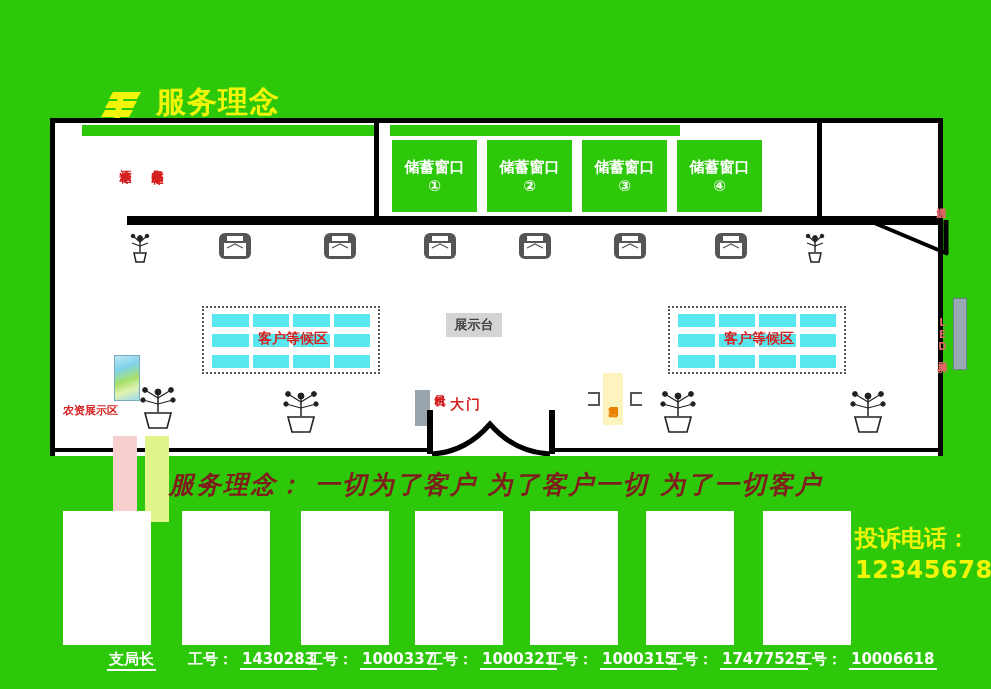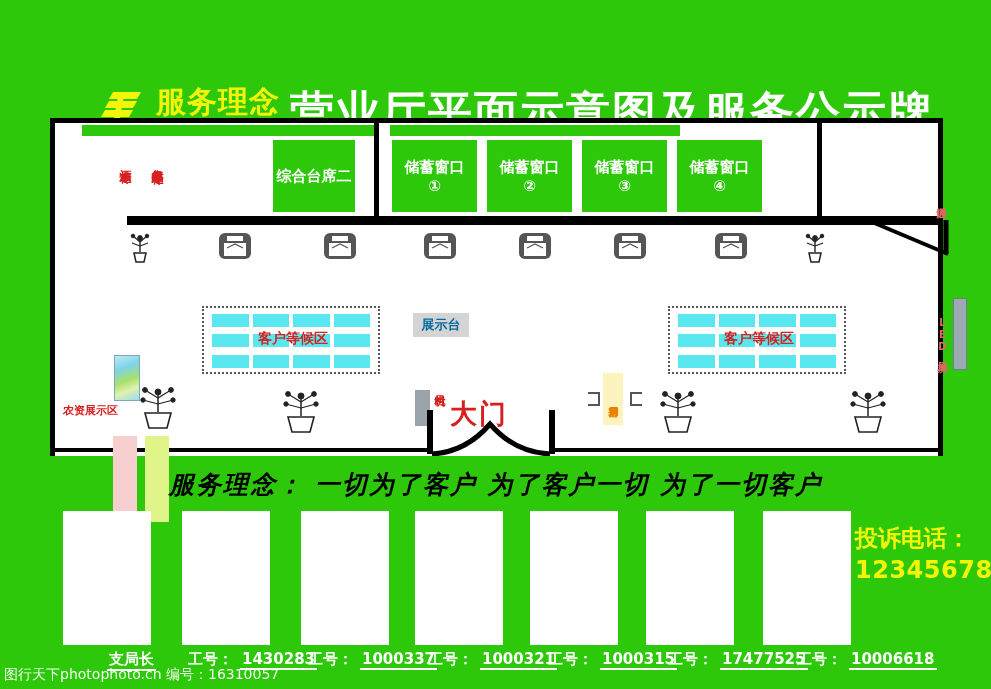--- a/index.html
+++ b/index.html
@@ -71,36 +71,36 @@
   
   .wait{position:absolute;top:188px;width:178px;height:68px;
     border:2px dotted #555;box-sizing:border-box;background:#fff;}
   .wait .seats{position:absolute;left:8px;top:6px;width:158px;height:54px;}
   .seatrow{position:absolute;left:0;width:158px;height:13px;display:flex;gap:4px;}
   .seatrow span{flex:1;background:#59e8f0;display:block;height:13px;}
   .wait .wlabel{position:absolute;left:0;top:22px;width:178px;text-align:center;
     color:#d62020;font-size:14px;font-weight:bold;z-index:3;}
 
   
-  .stand{position:absolute;left:363px;top:195px;width:56px;height:24px;background:#d4d4d4;
+  .stand{position:absolute;left:396px;top:195px;width:56px;height:24px;background:#d4d4d4;
     display:flex;align-items:center;justify-content:center;
-    color:#0369a1;font-size:13px;font-weight:bold;}
+    color:#404040;font-size:13px;font-weight:bold;}
 
   
   .qmachine{position:absolute;left:365px;top:272px;width:15px;height:36px;background:#9aa4ad;}
   .qlabel{position:absolute;left:382px;top:268px;width:14px;
     writing-mode:vertical-rl;text-orientation:upright;
     color:#d62020;font-size:11px;font-weight:bold;line-height:14px;}
 
   
   .door-line-l{position:absolute;left:5px;bottom:4px;width:374px;height:4px;background:#000;}
   .door-line-r{position:absolute;left:501px;bottom:4px;width:387px;height:4px;background:#000;}
   .door{position:absolute;left:376px;bottom:0;width:130px;height:48px;}
   .door-label{position:absolute;left:400px;top:278px;color:#d62020;
-    font-size:27px;font-weight:bold;letter-spacing:2px;}
+    font-size:14px;font-weight:bold;letter-spacing:2px;}
 
   
   .wdesk{position:absolute;left:553px;top:255px;width:20px;height:52px;background:#fdf3bf;}
   .wdesk-label{position:absolute;left:554px;top:255px;width:18px;height:52px;
     writing-mode:vertical-rl;text-orientation:upright;
     display:flex;align-items:center;justify-content:center;
     color:#e98200;font-size:10px;font-weight:bold;line-height:12px;}
   .chair{position:absolute;top:274px;width:12px;height:14px;
     border:2px solid #555;border-left:none;box-sizing:border-box;}
 
@@ -114,21 +114,21 @@
   .pass-door{position:absolute;left:820px;top:100px;width:90px;height:38px;}
   .pass-label{position:absolute;left:883px;top:82px;width:14px;height:42px;
     writing-mode:vertical-rl;text-orientation:upright;
     color:#e06666;font-size:10px;font-weight:bold;line-height:12px;}
 
   
   .plant{position:absolute;width:30px;height:32px;}
 
   
   .motto{position:absolute;left:0;top:468px;width:991px;text-align:center;
-    color:#000000;font-size:25px;font-weight:bold;font-style:italic;
+    color:#7f1d1d;font-size:25px;font-weight:bold;font-style:italic;
     letter-spacing:2px;font-family:"DejaVu Serif","Liberation Serif",serif;
     white-space:nowrap;}
 
   
   .frames{position:absolute;left:63px;top:511px;width:790px;height:134px;}
   .frame{position:absolute;top:0;width:88px;height:134px;background:#ffffff;}
 
   
   .botrow{position:absolute;left:55px;top:650px;width:830px;height:24px;
     color:#ffffff;font-size:15px;font-weight:bold;white-space:nowrap;}
@@ -156,40 +156,35 @@
           <polygon points="18,2 46,2 42,9 14,9"></polygon>
           <polygon points="14,11 42,11 38,18 10,18"></polygon>
           <polygon points="10,20 38,20 34,27 6,27"></polygon>
           <polygon points="6,29 34,29 30,36 2,36"></polygon>
           <rect x="24" y="2" width="6" height="44" transform="skewX(-10)"></rect>
         </g>
       </svg>
     </div>
     <div class="brand-cn">服务理念</div>
     <div class="brand-en">CHINA POST</div>
-    <div class="title">营业厅平面示意图及服务公示牌</div>
   </div>
 
   <div class="plan">
     <div class="plan-border-t"></div>
     <div class="plan-border-l"></div>
     <div class="plan-border-r"></div>
     <div class="door-line-l"></div>
     <div class="door-line-r"></div>
 
     <div class="band band-a"></div>
     <div class="band band-b"></div>
     <div class="wall-v w1"></div>
     <div class="wall-v w2"></div>
 
     <div class="counters">
-      <div class="counter" style="left:221px;width:86px;">
-        <span>综合台席二</span>
-        <span class="num"></span>
-      </div>
       <div class="counter" style="left:340px;width:89px;">
         <span>储蓄窗口</span>
         <span class="num">①</span>
       </div>
       <div class="counter" style="left:435px;width:89px;">
         <span>储蓄窗口</span>
         <span class="num">②</span>
       </div>
       <div class="counter" style="left:530px;width:89px;">
         <span>储蓄窗口</span>
@@ -448,15 +443,14 @@
     <span class="cell" style="left:373px;">工号：</span>
     <span class="cell val" style="left:425px;">1000321</span>
     <span class="cell" style="left:493px;">工号：</span>
     <span class="cell val" style="left:545px;">1000315</span>
     <span class="cell" style="left:613px;">工号：</span>
     <span class="cell val" style="left:665px;">17477525</span>
     <span class="cell" style="left:742px;">工号：</span>
     <span class="cell val" style="left:794px;">10006618</span>
   </div>
 
-  <div class="watermark">图行天下photophoto.cn 编号：16310057</div>
 
 </div>
 
 </body></html>

